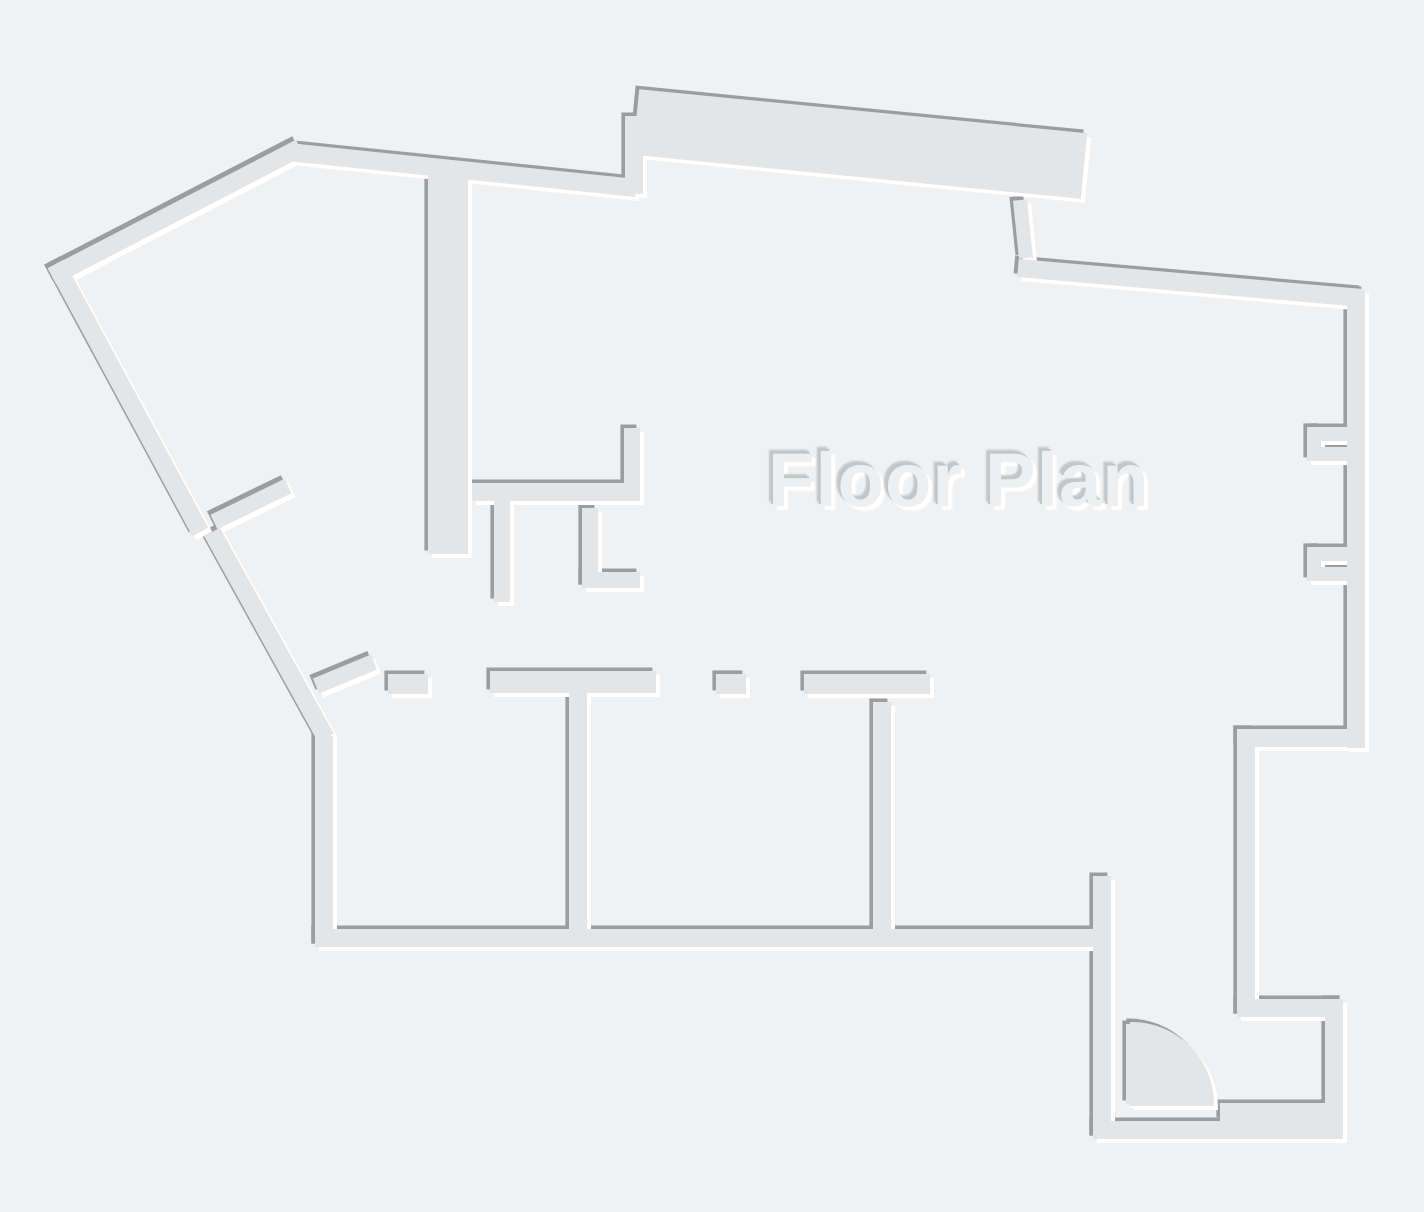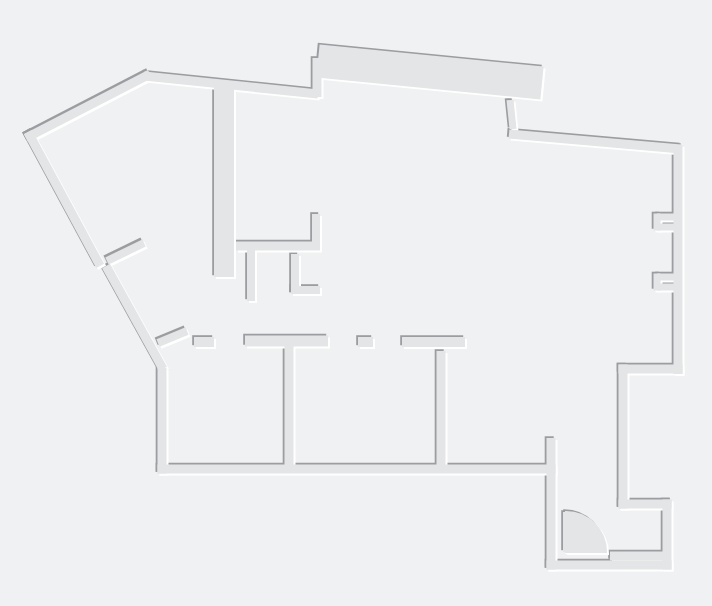--- a/index.html
+++ b/index.html
@@ -158,13 +158,14 @@
         <line x1="158" y1="343" x2="187" y2="331" stroke="#e3e5e6" stroke-width="8" stroke-linecap="butt"></line>
         <line x1="245" y1="341" x2="328" y2="341" stroke="#e3e5e6" stroke-width="11" stroke-linecap="butt"></line>
         <line x1="289" y1="345" x2="289" y2="471" stroke="#e3e5e6" stroke-width="9" stroke-linecap="butt"></line>
         <line x1="358" y1="342" x2="373" y2="342" stroke="#e3e5e6" stroke-width="10" stroke-linecap="butt"></line>
         <line x1="402" y1="342" x2="465" y2="342" stroke="#e3e5e6" stroke-width="10" stroke-linecap="butt"></line>
         <line x1="441" y1="351" x2="441" y2="471" stroke="#e3e5e6" stroke-width="9" stroke-linecap="butt"></line>
         <line x1="566" y1="512" x2="566" y2="552" stroke="#e3e5e6" stroke-width="6" stroke-linecap="butt"></line>
         <path d="M 566,552 L 566,512 A 40 40 0 0 1 606,552 Z" fill="#e3e5e6" stroke="#e3e5e6" stroke-width="2"></path>
       </g>
     </svg>
+  <div class="plan-title" id="plan-title" style="color: rgb(238, 239, 240); text-shadow: rgb(195, 197, 199) -2px -2px 1px, rgb(195, 197, 199) -1px -1px 0px, rgb(255, 255, 255) 2px 2px 1px;">Floor Plan</div>
 </div>
 
 </body></html>

